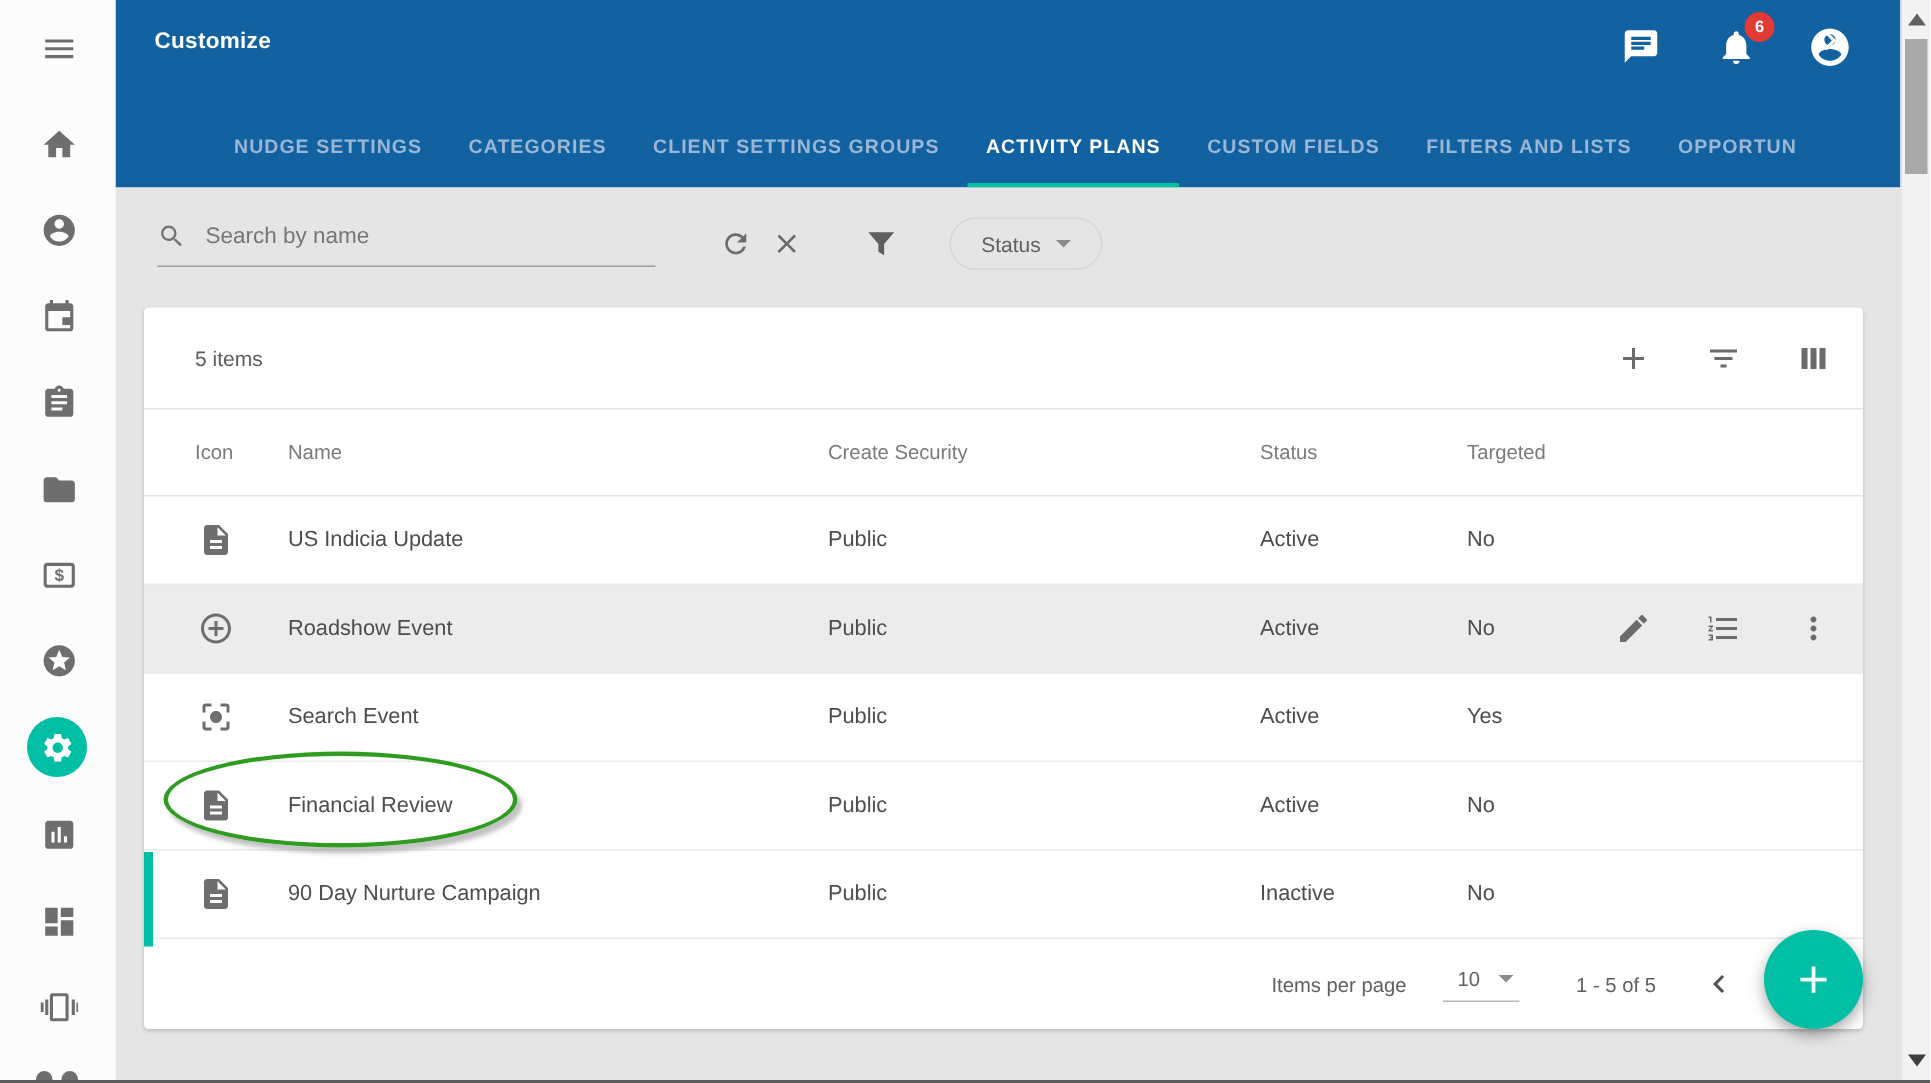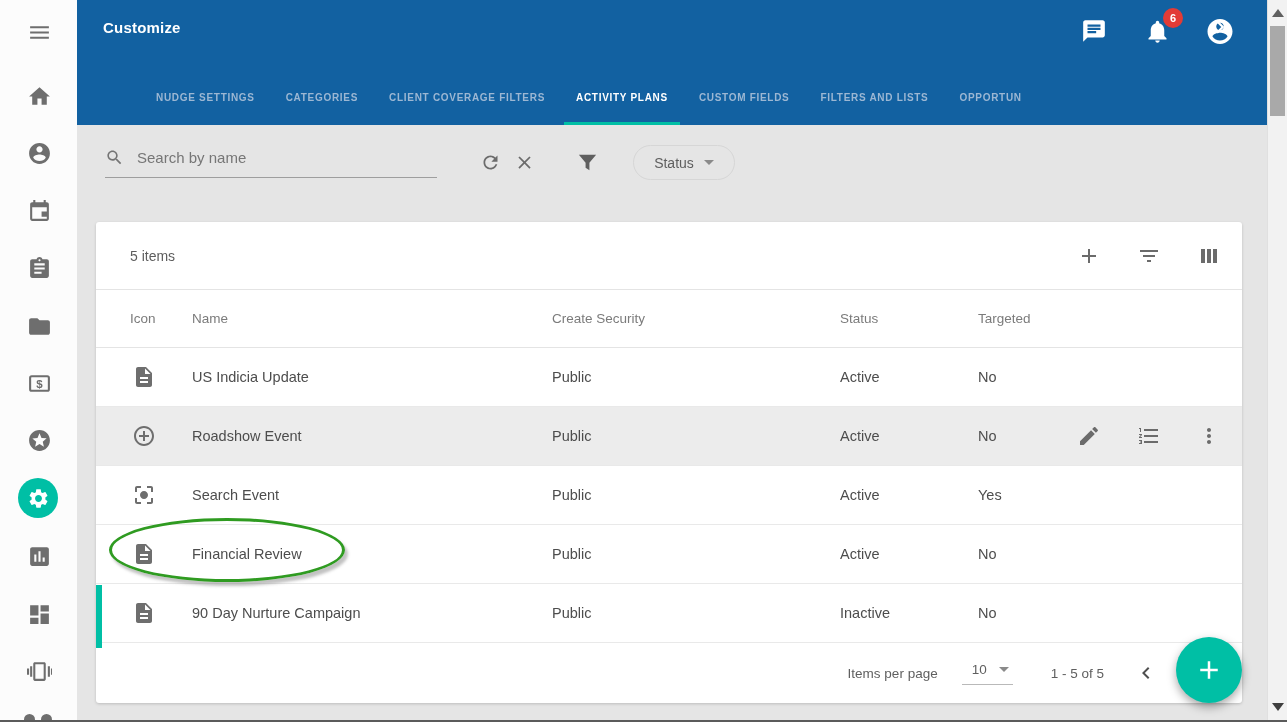--- a/index.html
+++ b/index.html
@@ -30,21 +30,21 @@
   
   .appbar{position:relative;width:100%;height:125px;background:var(--blue);}
   .appbar-title{position:absolute;left:26px;top:19px;color:#fff;font-size:15px;font-weight:700;letter-spacing:.2px;}
   .appbar-actions{position:absolute;right:32px;top:16px;display:flex;align-items:center;gap:33px;}
   .appbar-actions .abtn{position:relative;width:30px;height:30px;display:flex;align-items:center;justify-content:center;cursor:pointer;}
   .appbar-actions svg{fill:#fff;}
   .badge{position:absolute;top:-8px;right:-11px;min-width:20px;height:20px;border-radius:50%;background:var(--badge);color:#fff;font-size:11px;font-weight:700;display:flex;align-items:center;justify-content:center;}
 
   
   .tabs{position:absolute;left:0;right:0;bottom:0;height:55px;display:flex;align-items:stretch;padding-left:67px;gap:7px;}
-  .tab{position:relative;display:flex;align-items:center;padding:0 12px;font-size:10px;font-weight:700;letter-spacing:.7px;color:#9cb7d3;cursor:pointer;white-space:nowrap;}
+  .tab{position:relative;display:flex;align-items:center;padding:0 12px;font-size:13px;font-weight:700;letter-spacing:.7px;color:#9cb7d3;cursor:pointer;white-space:nowrap;}
   .tab.active{color:#fff;}
   .tab.active::after{content:"";position:absolute;left:0;right:0;bottom:0;height:3px;background:var(--accent);}
   .tabs-next{position:absolute;right:34px;top:14px;width:26px;height:26px;cursor:pointer;}
   .tabs-next svg{fill:#fff;width:26px;height:26px;}
 
   
   .content{position:relative;width:100%;height:597px;background:#e5e5e5;}
 
   
   .searchbox{position:absolute;left:28px;top:13px;width:332px;height:40px;display:flex;align-items:center;border-bottom:1px solid #9e9e9e;}
@@ -54,21 +54,21 @@
   .mini-ic{position:absolute;top:27px;width:21px;height:21px;cursor:pointer;}
   .mini-ic svg{width:21px;height:21px;fill:#6b6b6b;}
   .ic-refresh{left:403px;}
   .ic-clear{left:437px;}
   .ic-funnel{left:499px;top:26px;}
   .ic-funnel svg{width:23px;height:23px;fill:#5f5f5f;}
   .status-chip{position:absolute;left:556px;top:20px;width:102px;height:35px;border:1px solid #d6d6d6;border-radius:18px;display:flex;align-items:center;justify-content:center;gap:10px;color:#5f5f5f;font-size:14px;cursor:pointer;background:transparent;}
   .status-chip .caret{width:0;height:0;border-left:5px solid transparent;border-right:5px solid transparent;border-top:5px solid #8a8a8a;}
 
   
-  .card{position:absolute;left:19px;top:97px;width:1146px;height:481px;background:#fff;border-radius:3px;box-shadow:0 1px 3px rgba(0,0,0,.18);}
+  .card{position:absolute;left:19px;top:80px;width:1146px;height:481px;background:#fff;border-radius:3px;box-shadow:0 1px 3px rgba(0,0,0,.18);}
   .card-toolbar{position:relative;height:68px;display:flex;align-items:center;border-bottom:1px solid #e4e4e4;padding-left:34px;}
   .items-count{font-size:14px;color:#5d5d5d;}
   .toolbar-icons{position:absolute;right:21px;top:0;height:100%;display:flex;align-items:center;gap:36px;}
   .toolbar-icons .tbtn{width:24px;height:24px;cursor:pointer;}
   .toolbar-icons svg{width:24px;height:24px;fill:#6b6b6b;}
 
   .tgrid{display:grid;grid-template-columns:62px 360px 288px 138px 88px 1fr;align-items:center;padding-left:34px;}
   .thead{height:58px;border-bottom:1px solid #e4e4e4;color:var(--muted);font-size:13.5px;}
   .trow{position:relative;height:59px;border-bottom:1px solid #e9e9e9;color:var(--ink);font-size:14.5px;cursor:pointer;}
   .trow:last-of-type{border-bottom:none;}
@@ -192,21 +192,21 @@
         <div class="abtn">
           <svg viewBox="0 0 24 24" width="31" height="31">
               <path d="M12 2C6.48 2 2 6.48 2 12s4.48 10 10 10 10-4.48 10-10S17.52 2 12 2zm0 3c1.66 0 3 1.34 3 3s-1.34 3-3 3-3-1.34-3-3 1.34-3 3-3zm0 14.2c-2.5 0-4.71-1.28-6-3.22.03-1.99 4-3.08 6-3.08 1.99 0 5.97 1.09 6 3.08-1.29 1.94-3.5 3.22-6 3.22z"></path>
             </svg>
         </div>
       </div>
 
       <nav class="tabs">
         <div class="tab">NUDGE SETTINGS</div>
         <div class="tab">CATEGORIES</div>
-        <div class="tab">CLIENT COVERAGE FILTERS</div>
+        <div class="tab">CLIENT SETTINGS GROUPS</div>
         <div class="tab active">ACTIVITY PLANS</div>
         <div class="tab">CUSTOM FIELDS</div>
         <div class="tab">FILTERS AND LISTS</div>
         <div class="tab">OPPORTUN</div>
       </nav>
       <div class="tabs-next">
         <svg viewBox="0 0 24 24">
             <path d="M8.59 16.59 10 18l6-6-6-6-1.41 1.41L13.17 12z"></path>
           </svg>
       </div>

